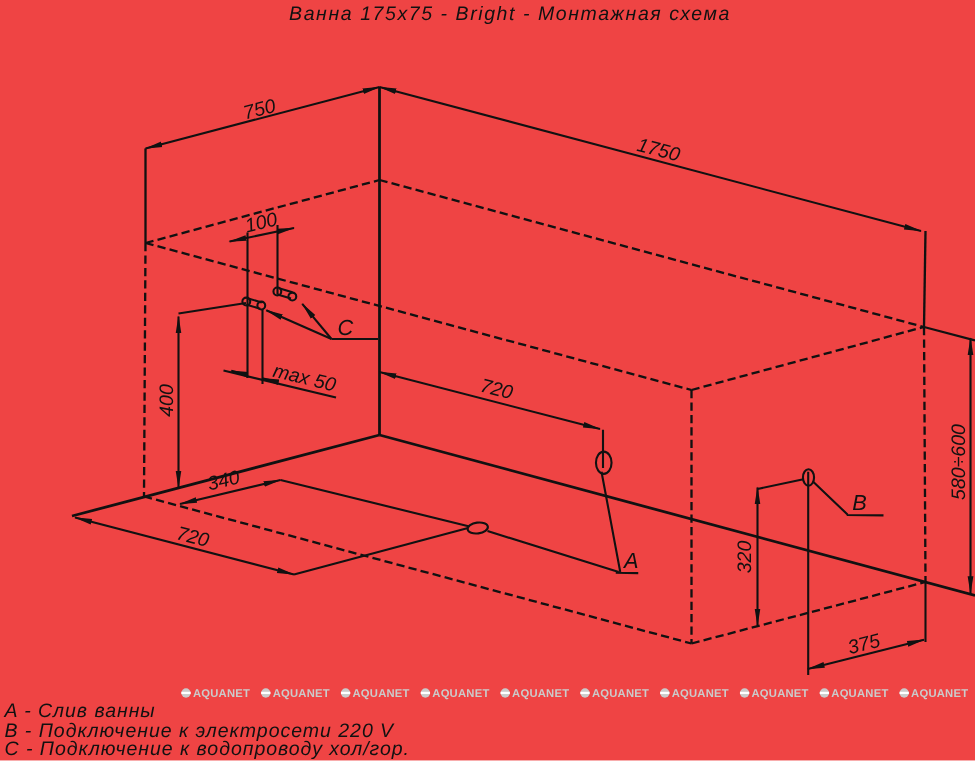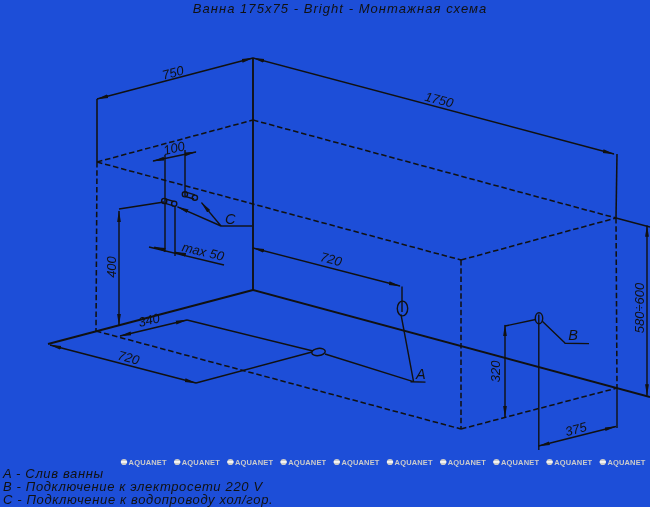--- a/index.html
+++ b/index.html
@@ -1,16 +1,16 @@
 <!DOCTYPE html>
 <html><head>
 <meta charset="utf-8">
 <style>
   html,body{margin:0;padding:0;background:#ffffff;}
-  .page{position:relative;width:650px;height:507px;background:#1d4ed8;overflow:hidden;
+  .page{position:relative;width:650px;height:507px;background:#ef4444;overflow:hidden;
         font-family:"Liberation Sans", sans-serif;}
   svg{position:absolute;left:0;top:0;}
   .dim{font:italic 13px "Liberation Sans",sans-serif;fill:#111;}
   .lbl{font:italic 14.5px "Liberation Sans",sans-serif;fill:#111;}
 </style>
 </head>
 <body>
 <div class="page">
 <svg width="650" height="507" viewBox="0 0 650 507">
   <defs>

